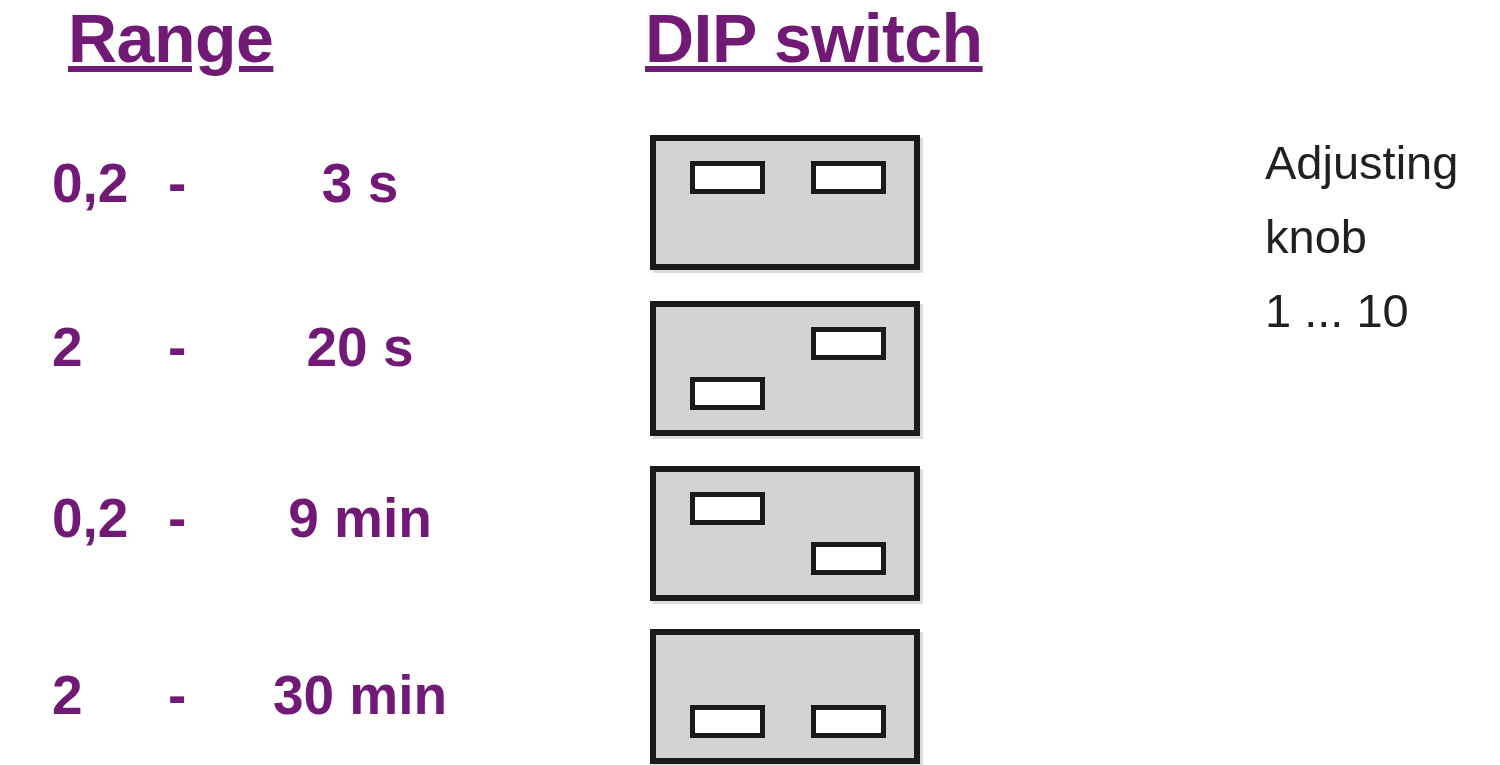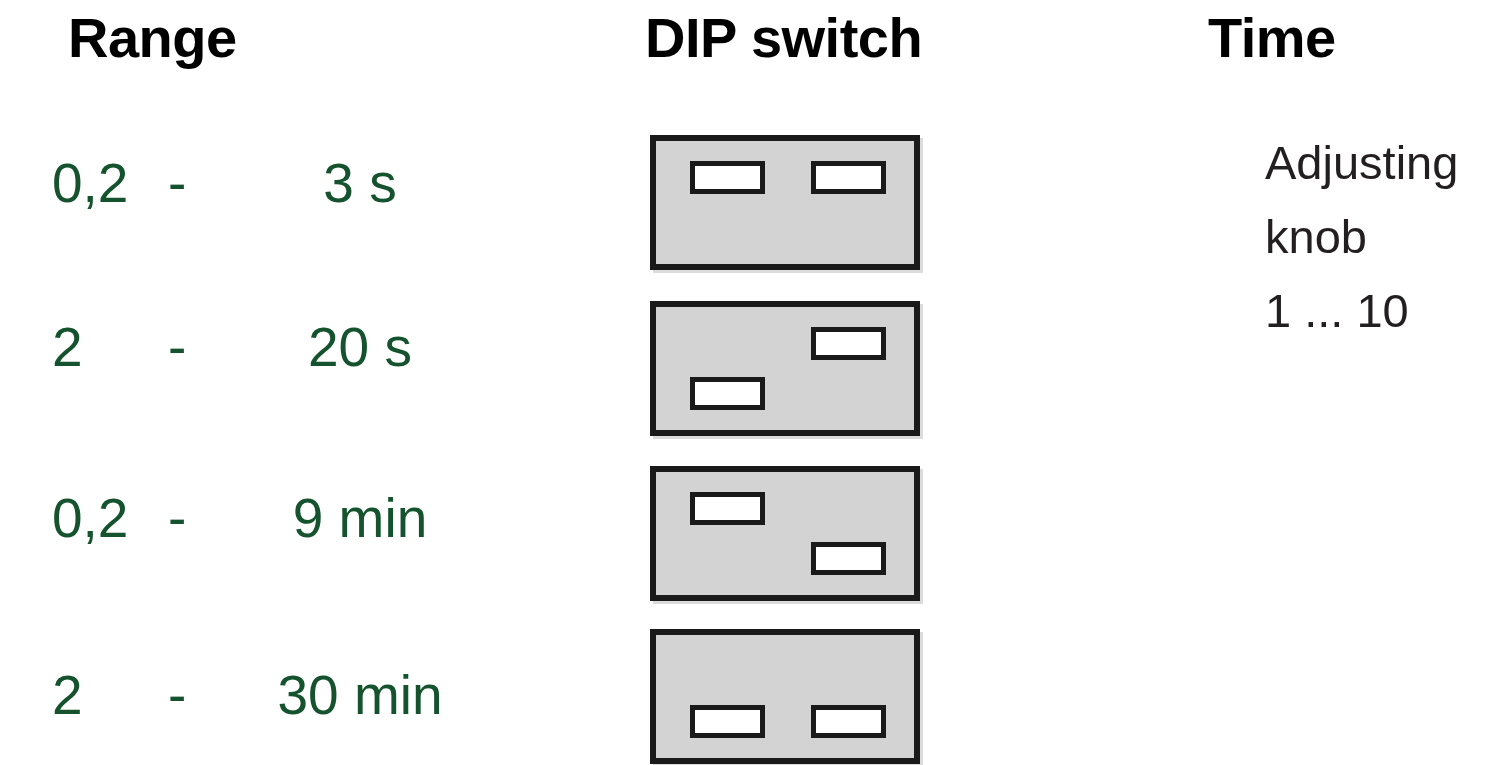--- a/index.html
+++ b/index.html
@@ -19,40 +19,41 @@
 
   .sheet {
     position: absolute;
     inset: 0;
   }
 
   
   .col-header {
     position: absolute;
     font-weight: bold;
-    font-size: 56px;
+    font-size: 68px;
     line-height: 56px;
     letter-spacing: -0.5px;
-    color: #000000;
+    color: #701a75;
     white-space: nowrap;
+    text-decoration: underline;
   }
   .hdr-range    { left: 68px;   top: 10px; }
   .hdr-dip      { left: 645px;  top: 10px; }
   .hdr-time     { left: 1208px; top: 10px; }
 
   
   .range-cell {
     position: absolute;
     left: 40px;
     width: 470px;
     height: 70px;
     font-size: 55px;
     line-height: 70px;
-    font-weight: 400;
-    color: #14532d;
+    font-weight: 700;
+    color: #701a75;
     white-space: nowrap;
   }
   .range-cell .lo {
     position: absolute;
     left: 12px;
     text-align: left;
   }
   .range-cell .dash {
     position: absolute;
     left: 128px;
@@ -115,21 +116,20 @@
 </style>
 </head>
 <body>
 
 <div class="sheet">
 
   <div class="col-header hdr-range">Range</div>
 
   <div class="col-header hdr-dip">DIP switch</div>
 
-  <div class="col-header hdr-time">Time</div>
 
   <div class="range-cell row-y-0">
     <span class="lo">0,2</span>
     <span class="dash">-</span>
     <span class="hi">3 s</span>
   </div>
   <div class="dip dip-y-0">
     <div class="toggle s1 up"></div>
     <div class="toggle s2 up"></div>
   </div>

